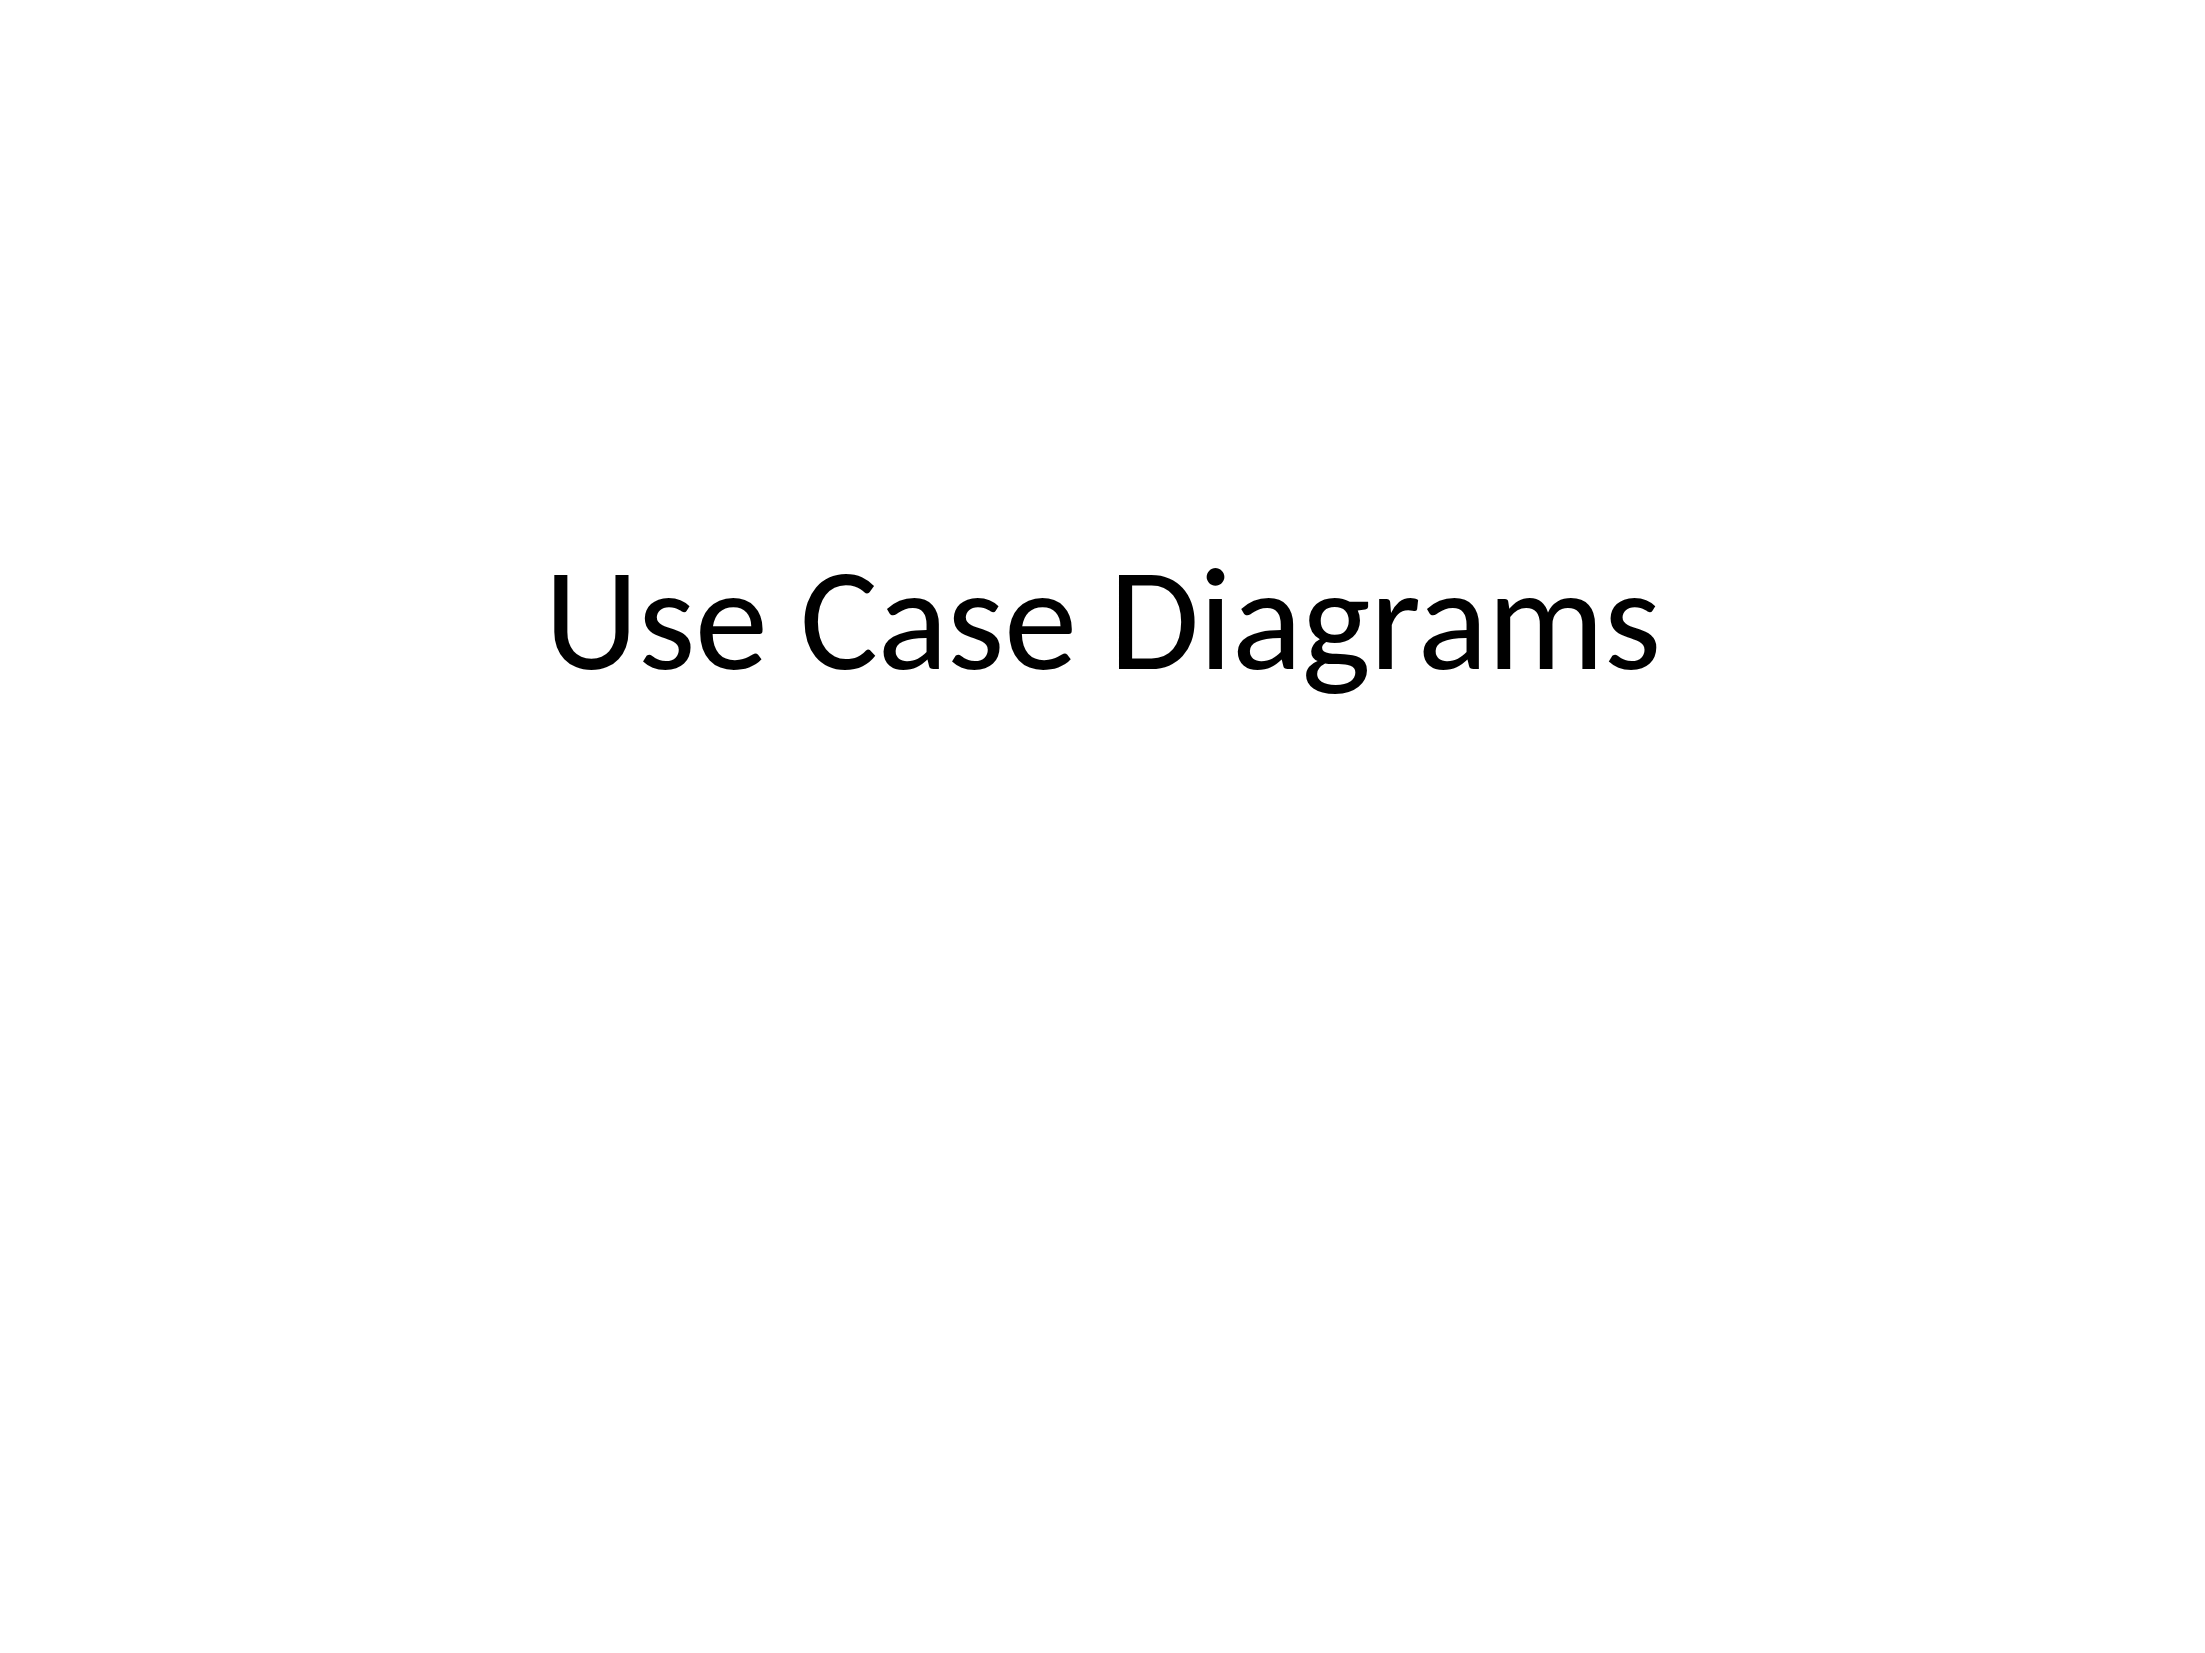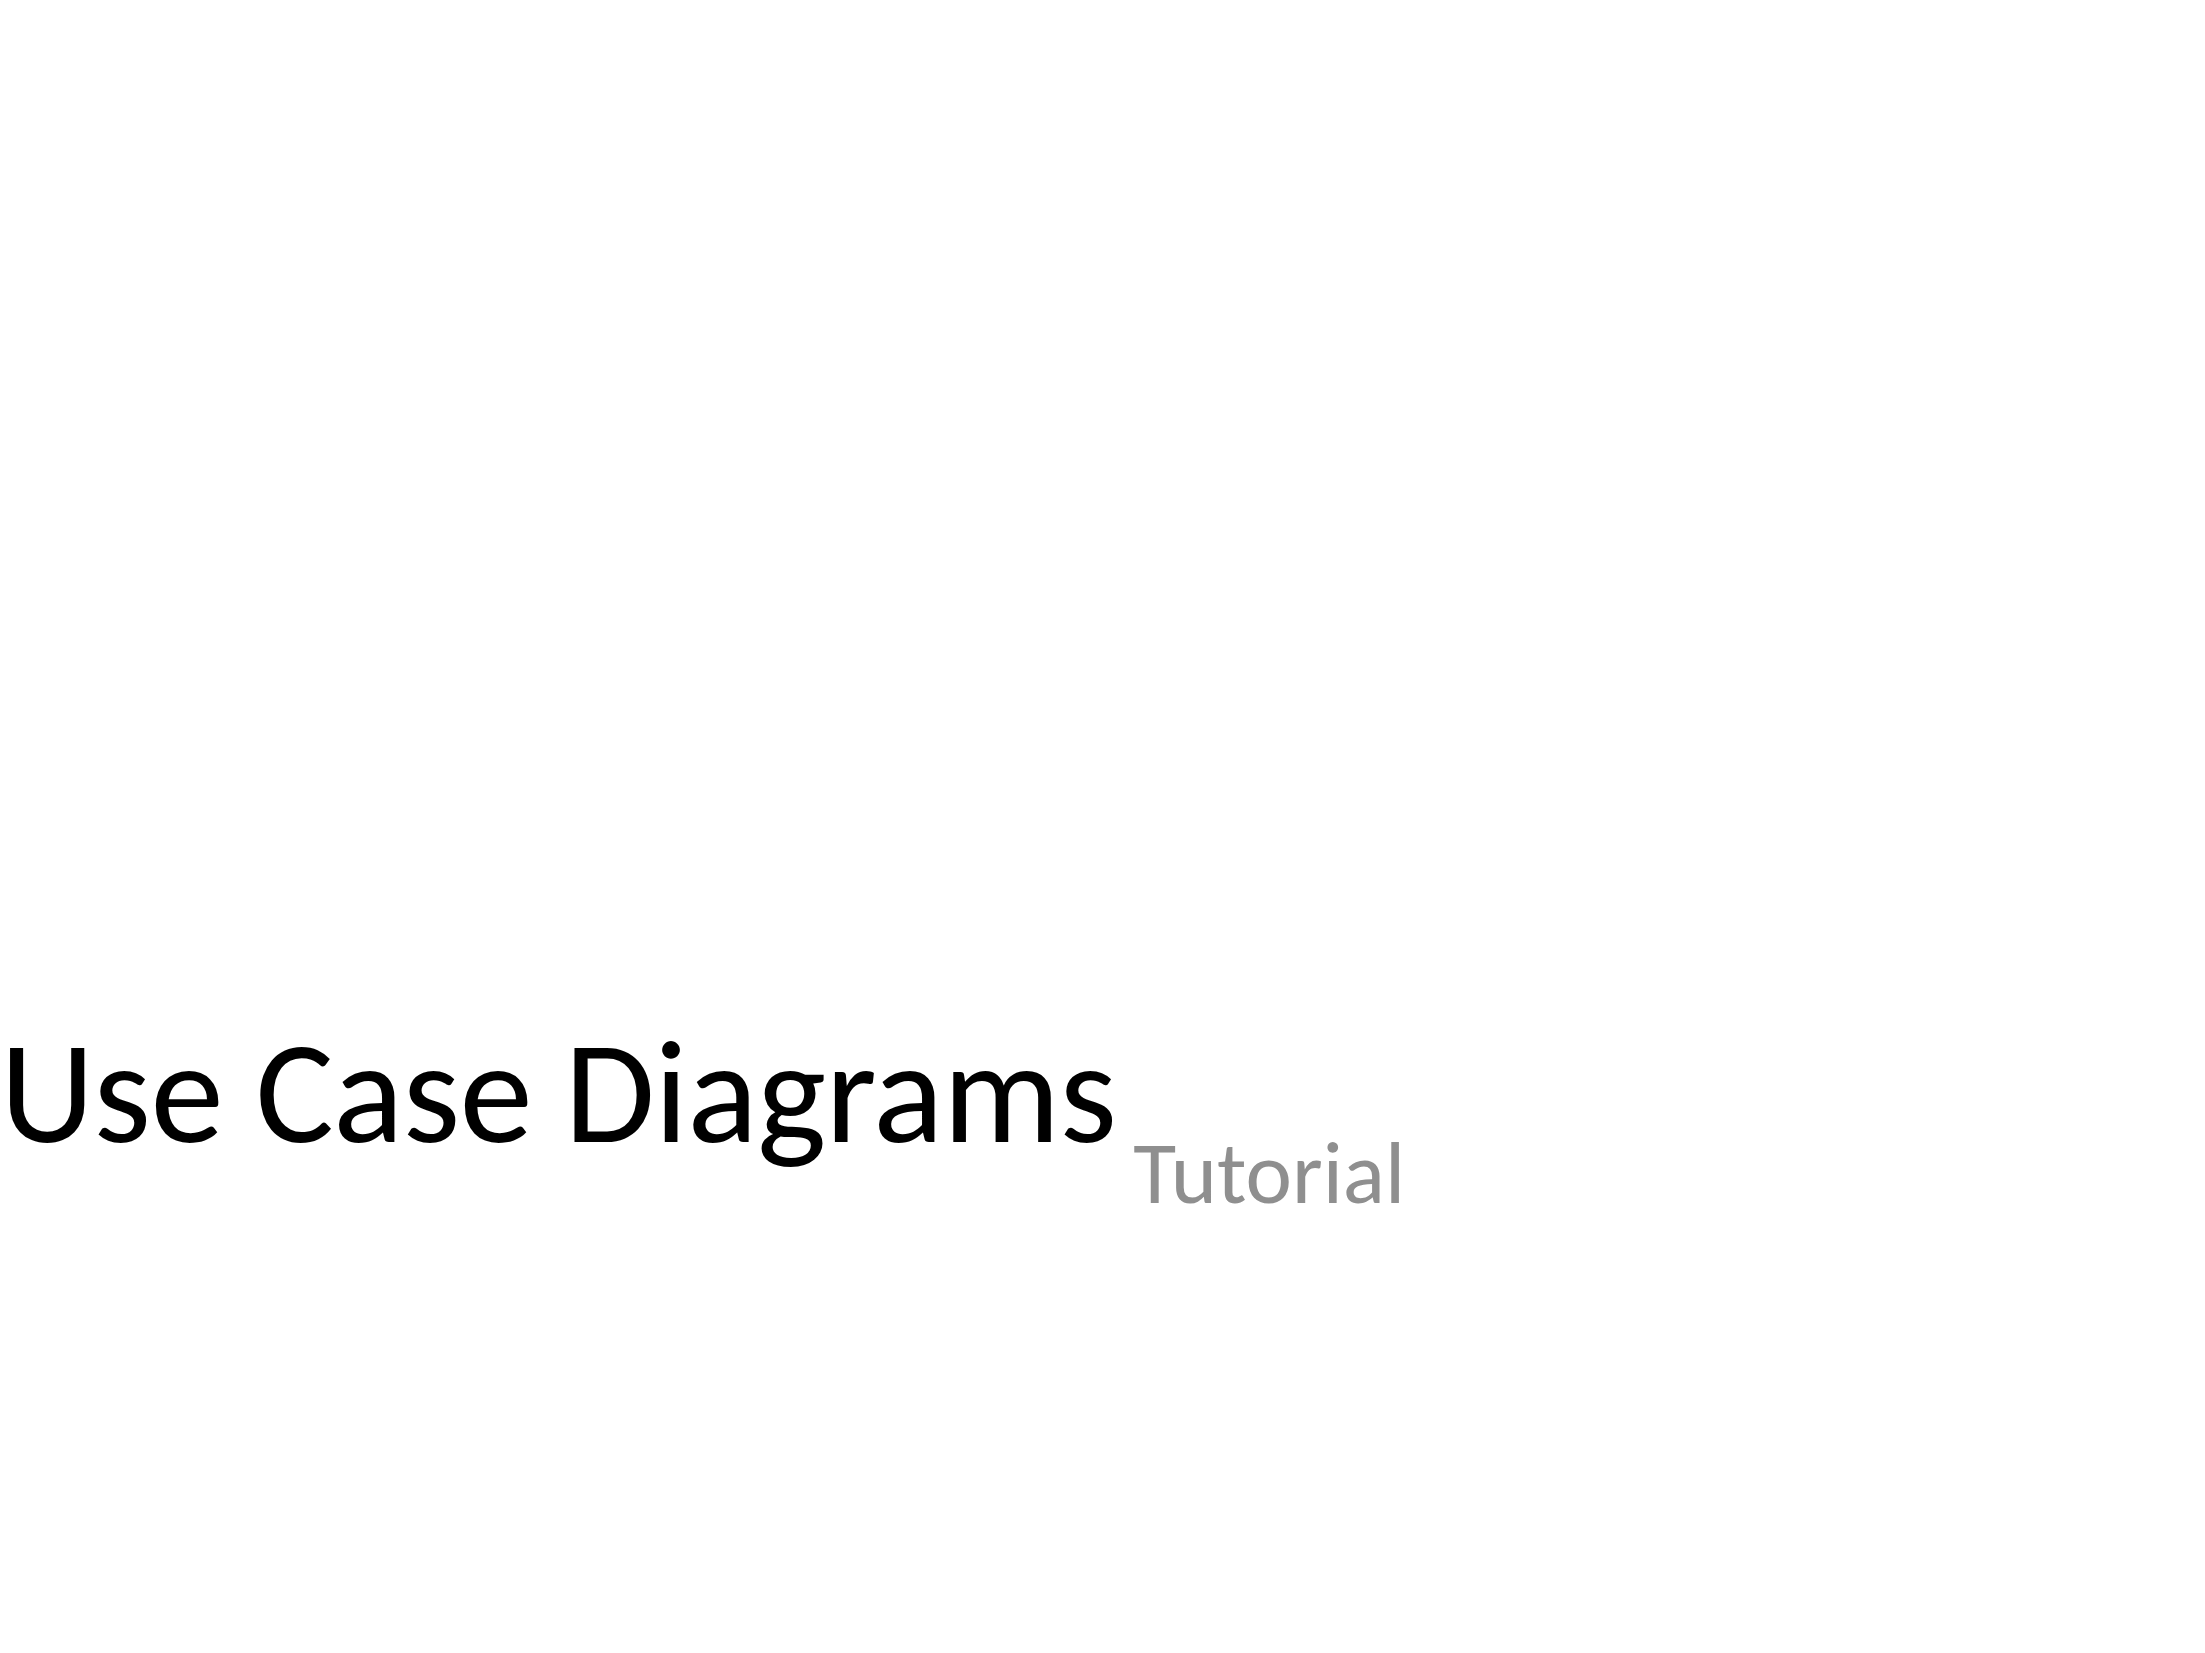--- a/index.html
+++ b/index.html
@@ -12,24 +12,24 @@
       height: 1654px;
       background: #ffffff;
       font-family: Calibri, "Segoe UI", Arial, sans-serif;
       position: relative;
       overflow: hidden;
     }
     .slide {
       width: 100%;
       height: 100%;
       display: flex;
+      flex-direction: column;
       align-items: center;
       justify-content: flex-start;
       padding-top: 529px;
-      gap: 17px;
     }
     .title {
       font-size: 147px;
       font-weight: 400;
       color: #000000;
       text-align: center;
       letter-spacing: -0.7px;
     }
     .subtitle {
       font-size: 88px;
@@ -37,15 +37,14 @@
       color: #8f8f8f;
       text-align: center;
       margin-top: 162px;
     }
   </style>
 </head>
 <body>
 
 <div class="slide">
   <div class="title">Use Case Diagrams</div>
-  <div class="subtitle">Tutorial</div>
 </div>
 
 
 </body></html>

